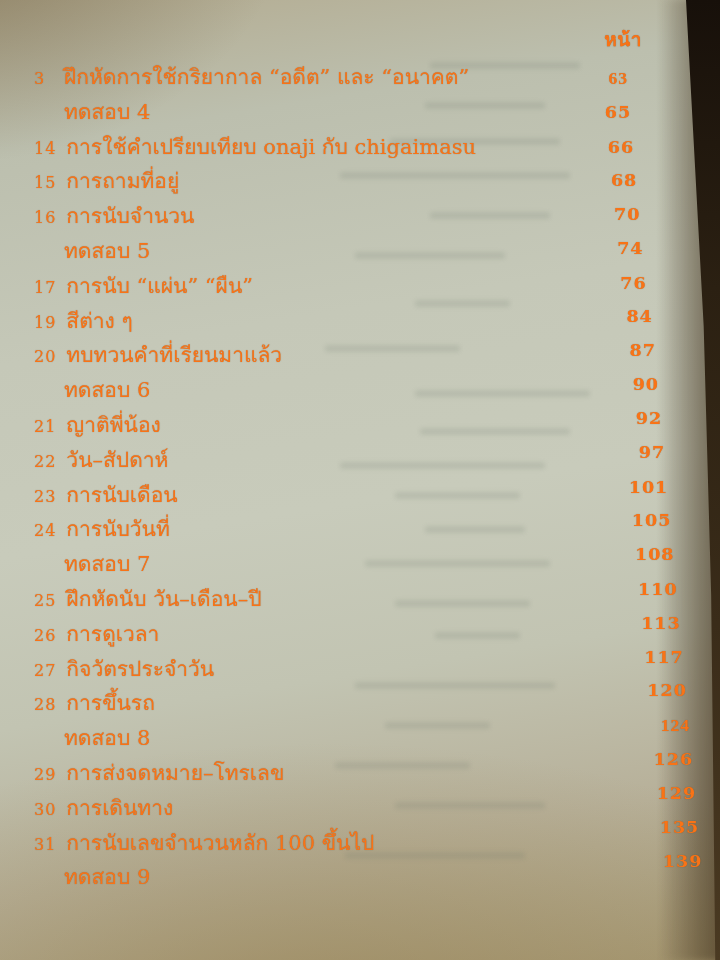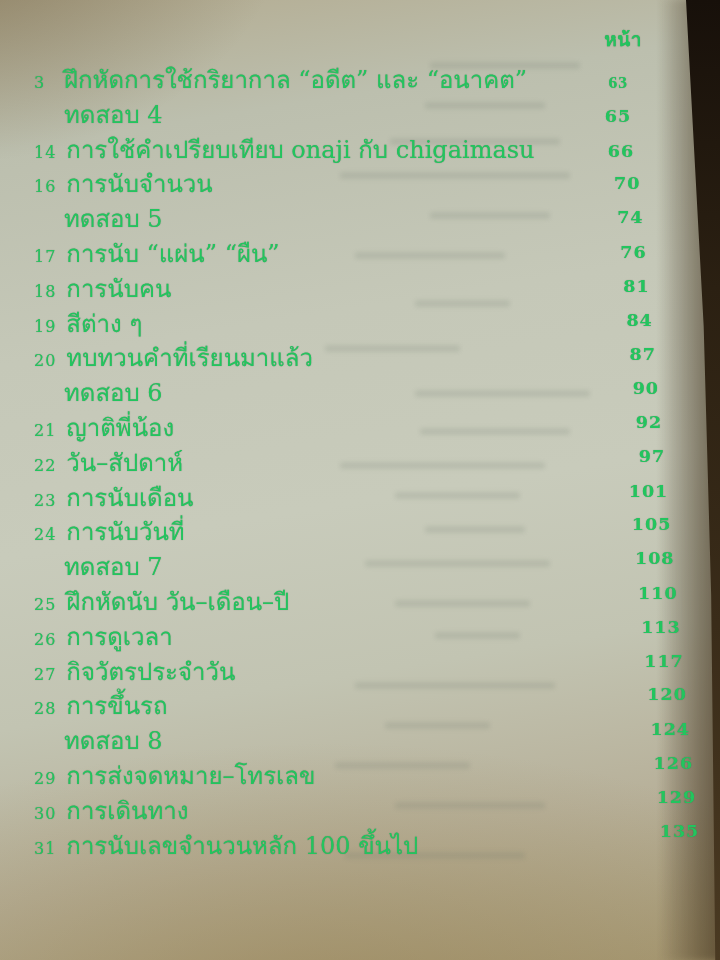--- a/index.html
+++ b/index.html
@@ -24,36 +24,36 @@
   }
   .right-edge-soft{
     position:absolute;top:0;right:0;width:60px;height:100%;
     background:linear-gradient(to right, rgba(58,44,24,0), rgba(58,44,24,.45));
     filter:blur(3px);
   }
   
   .ghost{position:absolute;height:7px;border-radius:4px;background:rgba(104,116,104,.16);filter:blur(2.2px);}
   
   .toc{
-    position:absolute;left:30px;top:24px;width:598px;color:#22c55e;
+    position:absolute;left:30px;top:24px;width:598px;color:#f97316;
   }
   .toc-header{
     height:36px;text-align:right;font-size:19px;font-weight:bold;
     transform:translateX(14px);letter-spacing:.5px;
     text-shadow:0 0 1px rgba(58,55,44,.55);
   }
   .toc-row{
     display:flex;align-items:baseline;height:34.8px;
     text-shadow:0 0 1px rgba(58,55,44,.45);
   }
   .toc-no{
     flex:0 0 20px;padding-left:4px;font-size:16px;letter-spacing:1px;
   }
   .toc-title{
-    flex:1 1 auto;font-size:24px;padding-left:10px;white-space:nowrap;
+    flex:1 1 auto;font-size:21px;padding-left:10px;white-space:nowrap;
   }
   .toc-page{
     flex:0 0 auto;font-size:17.5px;font-weight:bold;letter-spacing:1px;
   }
 </style>
 </head>
 <body>
 
 <div class="photo">
   <div class="paper"></div>
@@ -95,40 +95,40 @@
     <span class="toc-no"></span>
     <span class="toc-title">ทดสอบ 4</span>
     <span class="toc-page" style="transform: translate(3.1px, -0.7px);">65</span>
   </div>
         <div class="toc-row">
     <span class="toc-no">14</span>
     <span class="toc-title">การใช้คำเปรียบเทียบ onaji กับ chigaimasu</span>
     <span class="toc-page" style="transform: translate(6.2px, -1.4px);">66</span>
   </div>
         <div class="toc-row">
+    <span class="toc-no">15</span>
+    <span class="toc-title">การถามที่อยู่</span>
+    <span class="toc-page" style="transform: translate(9.3px, -2.2px);">68</span>
+  </div>
+        <div class="toc-row">
     <span class="toc-no">16</span>
     <span class="toc-title">การนับจำนวน</span>
     <span class="toc-page" style="transform: translate(12.4px, -2.9px);">70</span>
   </div>
         <div class="toc-row">
     <span class="toc-no"></span>
     <span class="toc-title">ทดสอบ 5</span>
     <span class="toc-page" style="transform: translate(15.5px, -3.6px);">74</span>
   </div>
         <div class="toc-row">
     <span class="toc-no">17</span>
     <span class="toc-title">การนับ “แผ่น” “ผืน”</span>
     <span class="toc-page" style="transform: translate(18.6px, -4.3px);">76</span>
   </div>
         <div class="toc-row">
-    <span class="toc-no">18</span>
-    <span class="toc-title">การนับคน</span>
-    <span class="toc-page" style="transform: translate(21.7px, -5px);">81</span>
-  </div>
-        <div class="toc-row">
     <span class="toc-no">19</span>
     <span class="toc-title">สีต่าง ๆ</span>
     <span class="toc-page" style="transform: translate(24.8px, -5.8px);">84</span>
   </div>
         <div class="toc-row">
     <span class="toc-no">20</span>
     <span class="toc-title">ทบทวนคำที่เรียนมาแล้ว</span>
     <span class="toc-page" style="transform: translate(27.9px, -6.5px);">87</span>
   </div>
         <div class="toc-row">
@@ -177,32 +177,37 @@
     <span class="toc-page" style="transform: translate(55.8px, -13px); text-align: center;">117</span>
   </div>
         <div class="toc-row">
     <span class="toc-no">28</span>
     <span class="toc-title">การขึ้นรถ</span>
     <span class="toc-page" style="transform: translate(58.9px, -13.7px);">120</span>
   </div>
         <div class="toc-row">
     <span class="toc-no"></span>
     <span class="toc-title">ทดสอบ 8</span>
-    <span class="toc-page" style="transform: translate(62px, -14.4px);">124</span>
+    <span class="toc-page" style="transform: translate(62px, -14.4px); font-family: Liberation Serif, serif;">124</span>
   </div>
         <div class="toc-row">
     <span class="toc-no">29</span>
     <span class="toc-title">การส่งจดหมาย–โทรเลข</span>
     <span class="toc-page" style="transform: translate(65.1px, -15.1px);">126</span>
   </div>
         <div class="toc-row">
     <span class="toc-no">30</span>
     <span class="toc-title">การเดินทาง</span>
     <span class="toc-page" style="transform: translate(68.2px, -15.8px);">129</span>
   </div>
         <div class="toc-row">
     <span class="toc-no">31</span>
     <span class="toc-title">การนับเลขจำนวนหลัก 100 ขึ้นไป</span>
     <span class="toc-page" style="transform: translate(71.3px, -16.6px);">135</span>
   </div>
+        <div class="toc-row">
+    <span class="toc-no"></span>
+    <span class="toc-title">ทดสอบ 9</span>
+    <span class="toc-page" style="transform: translate(74.4px, -17.3px);">139</span>
+  </div>
       </div>
   </div>
 </div>
 
 </body></html>

